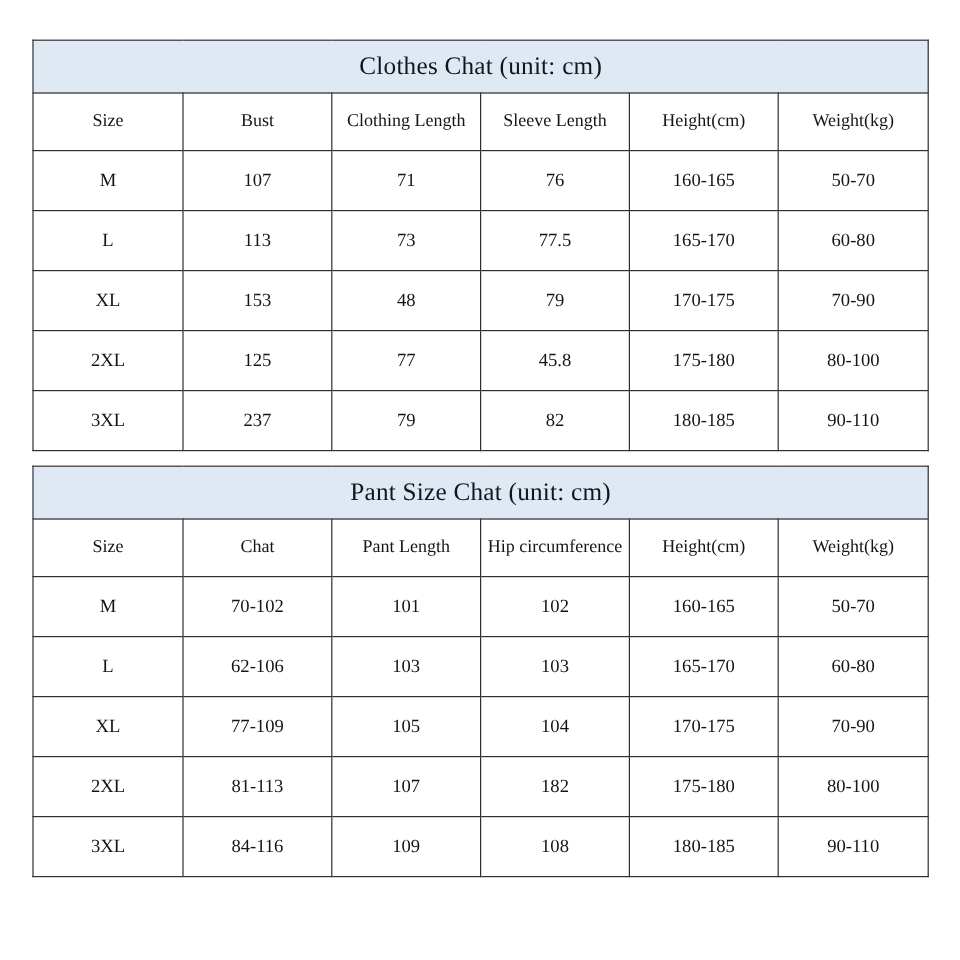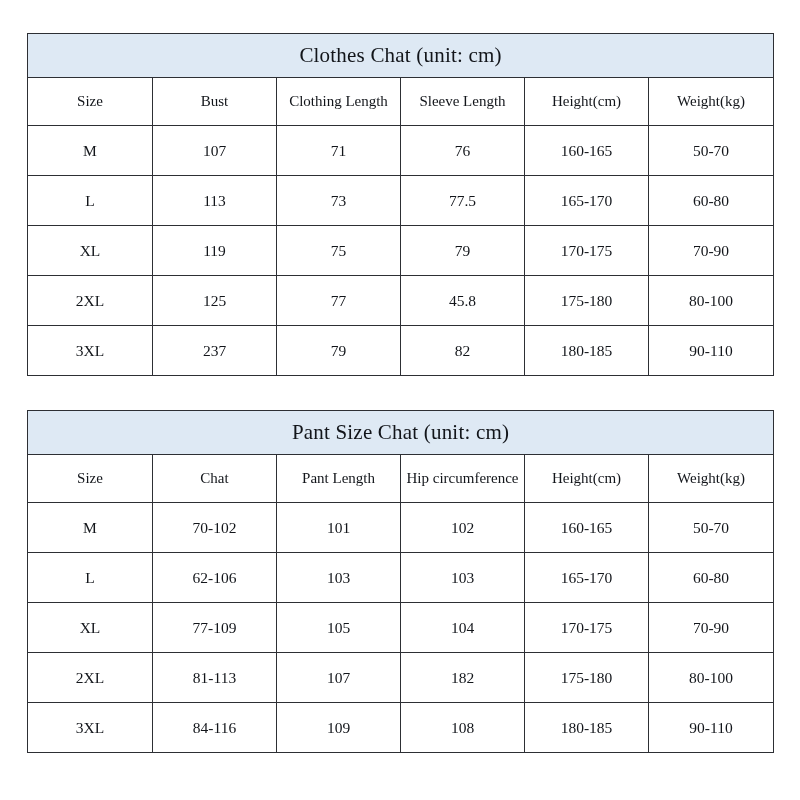--- a/index.html
+++ b/index.html
@@ -21,21 +21,21 @@
   }
   .size-table {
     position: absolute;
     left: 27px;
     width: 746px;
     border-collapse: collapse;
     table-layout: fixed;
     background: #ffffff;
   }
   #clothes-table { top: 33px; }
-  #pant-table { top: 410px; }
+  #pant-table { top: 388px; }
 
   .size-table td,
   .size-table th {
     border: 1px solid #2d2f34;
     text-align: center;
     vertical-align: middle;
     color: #12151a;
     font-weight: normal;
     padding: 0;
   }
@@ -99,22 +99,22 @@
       <tr>
         <td class="data-cell">L</td>
         <td class="data-cell">113</td>
         <td class="data-cell">73</td>
         <td class="data-cell">77.5</td>
         <td class="data-cell">165-170</td>
         <td class="data-cell">60-80</td>
       </tr>
       <tr>
         <td class="data-cell">XL</td>
-        <td class="data-cell">119</td>
-        <td class="data-cell">75</td>
+        <td class="data-cell">153</td>
+        <td class="data-cell">48</td>
         <td class="data-cell">79</td>
         <td class="data-cell">170-175</td>
         <td class="data-cell">70-90</td>
       </tr>
       <tr>
         <td class="data-cell">2XL</td>
         <td class="data-cell">125</td>
         <td class="data-cell">77</td>
         <td class="data-cell">45.8</td>
         <td class="data-cell">175-180</td>

